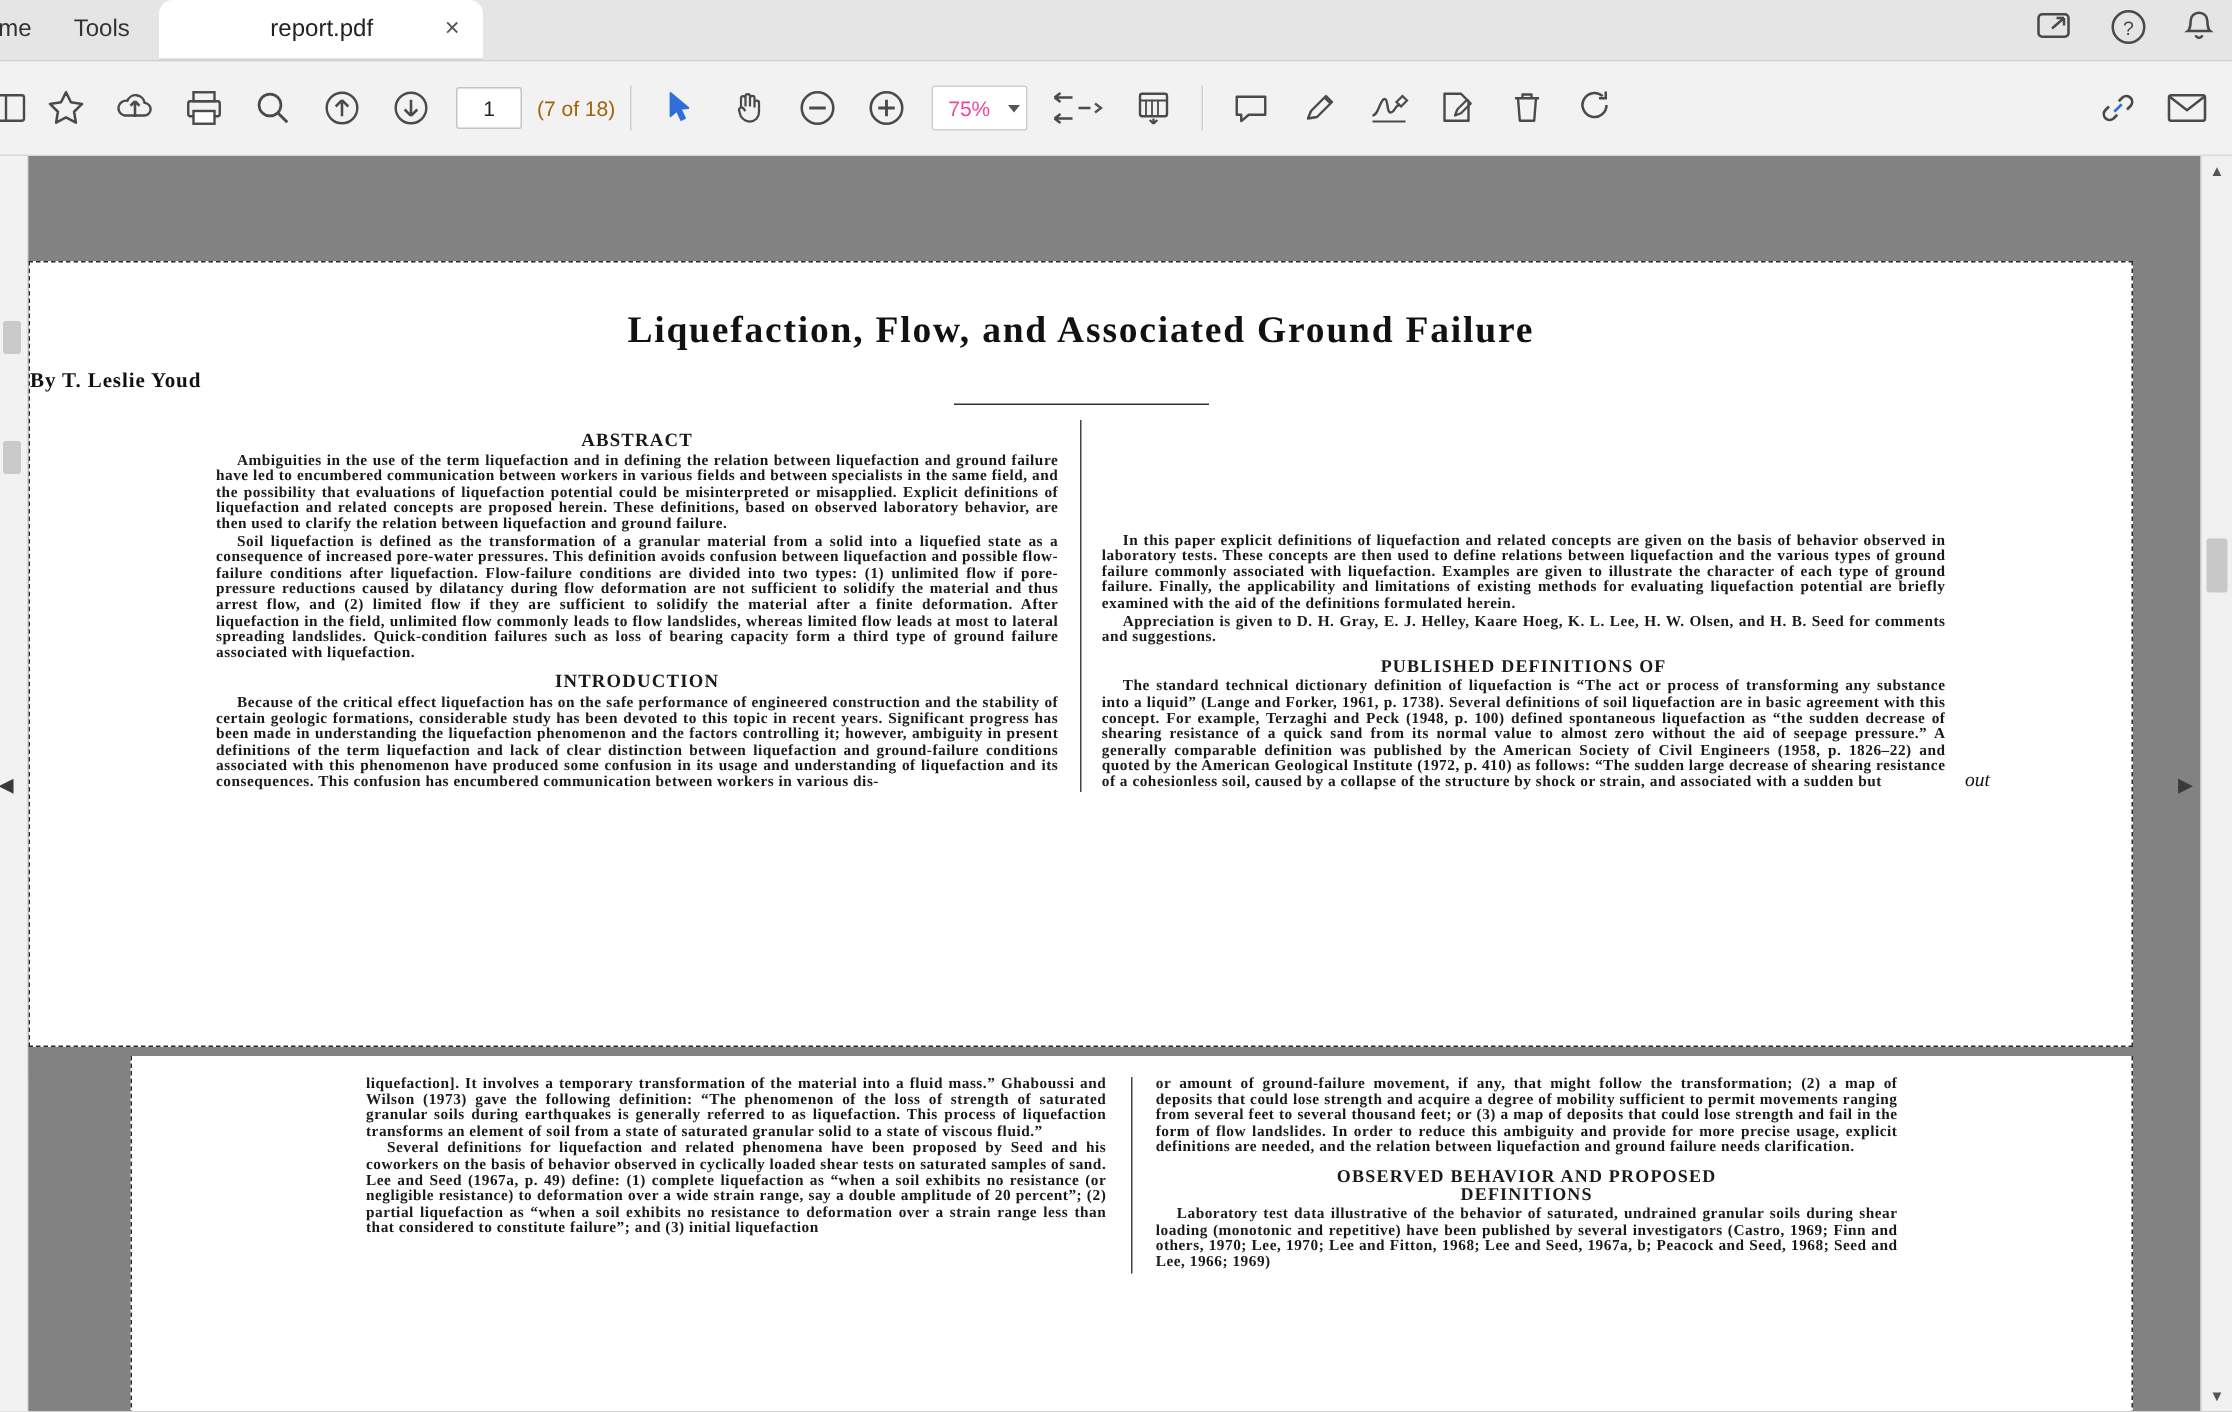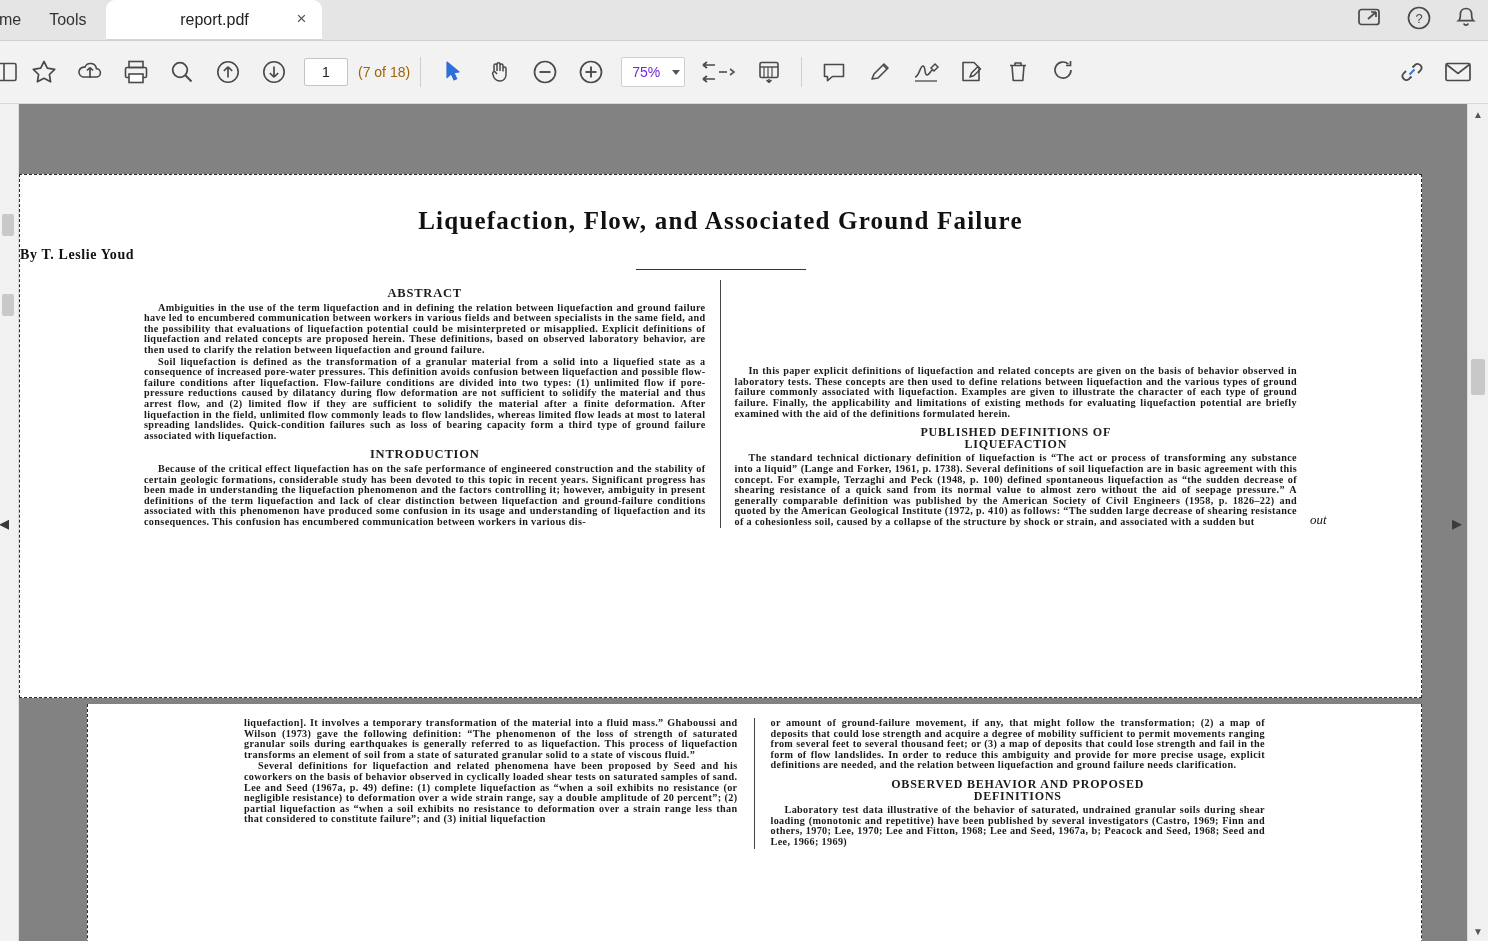--- a/index.html
+++ b/index.html
@@ -133,21 +133,21 @@
     display: flex;
     align-items: center;
     border: 1px solid #cfcfcf;
     background: #fff;
     height: 28px;
     border-radius: 2px;
     margin: 0 6px;
     padding: 0 4px 0 10px;
     gap: 12px;
   }
-  .zoom-val { font-size: 14px; color: #6d28d9; }
+  .zoom-val { font-size: 14px; color: #ec4899; }
   .caret-down {
     width: 0; height: 0;
     border-left: 4px solid transparent;
     border-right: 4px solid transparent;
     border-top: 5px solid #555;
   }
   .spacer { flex: 1 1 auto; }
 
   
   .docarea {
@@ -543,22 +543,22 @@
           <div class="cols">
             <div class="col left">
               <div class="sec-head">ABSTRACT</div>
               <p class="para">Ambiguities in the use of the term liquefaction and in defining the relation between liquefaction and ground failure have led to encumbered communication between workers in various fields and between specialists in the same field, and the possibility that evaluations of liquefaction potential could be misinterpreted or misapplied. Explicit definitions of liquefaction and related concepts are proposed herein. These definitions, based on observed laboratory behavior, are then used to clarify the relation between liquefaction and ground failure.</p>
               <p class="para">Soil liquefaction is defined as the transformation of a granular material from a solid into a liquefied state as a consequence of increased pore-water pressures. This definition avoids confusion between liquefaction and possible flow-failure conditions after liquefaction. Flow-failure conditions are divided into two types: (1) unlimited flow if pore-pressure reductions caused by dilatancy during flow deformation are not sufficient to solidify the material and thus arrest flow, and (2) limited flow if they are sufficient to solidify the material after a finite deformation. After liquefaction in the field, unlimited flow commonly leads to flow landslides, whereas limited flow leads at most to lateral spreading landslides. Quick-condition failures such as loss of bearing capacity form a third type of ground failure associated with liquefaction.</p>
               <div class="sec-head">INTRODUCTION</div>
               <p class="para">Because of the critical effect liquefaction has on the safe performance of engineered construction and the stability of certain geologic formations, considerable study has been devoted to this topic in recent years. Significant progress has been made in understanding the liquefaction phenomenon and the factors controlling it; however, ambiguity in present definitions of the term liquefaction and lack of clear distinction between liquefaction and ground-failure conditions associated with this phenomenon have produced some confusion in its usage and understanding of liquefaction and its consequences. This confusion has encumbered communication between workers in various dis-</p>
             </div>
             <div class="col right">
               <p class="para">In this paper explicit definitions of liquefaction and related concepts are given on the basis of behavior observed in laboratory tests. These concepts are then used to define relations between liquefaction and the various types of ground failure commonly associated with liquefaction. Examples are given to illustrate the character of each type of ground failure. Finally, the applicability and limitations of existing methods for evaluating liquefaction potential are briefly examined with the aid of the definitions formulated herein.</p>
+              <p class="para">Appreciation is given to D. H. Gray, E. J. Helley, Kaare Hoeg, K. L. Lee, H. W. Olsen, and H. B. Seed for comments and suggestions.</p>
               <div class="sec-head small">PUBLISHED DEFINITIONS OF</div>
-              <div class="sec-head small" style="margin-top:-3px;">LIQUEFACTION</div>
               <p class="para">The standard technical dictionary definition of liquefaction is “The act or process of transforming any substance into a liquid” (Lange and Forker, 1961, p. 1738). Several definitions of soil liquefaction are in basic agreement with this concept. For example, Terzaghi and Peck (1948, p. 100) defined spontaneous liquefaction as “the sudden decrease of shearing resistance of a quick sand from its normal value to almost zero without the aid of seepage pressure.” A generally comparable definition was published by the American Society of Civil Engineers (1958, p. 1826–22) and quoted by the American Geological Institute (1972, p. 410) as follows: “The sudden large decrease of shearing resistance of a cohesionless soil, caused by a collapse of the structure by shock or strain, and associated with a sudden but</p>
             </div>
           </div>
 
           <div class="hand-note" style="left:1290px; top:337px;">out</div>
         </div>
       </div>
 
       <div class="page page2">
         <div class="doc-inner">

